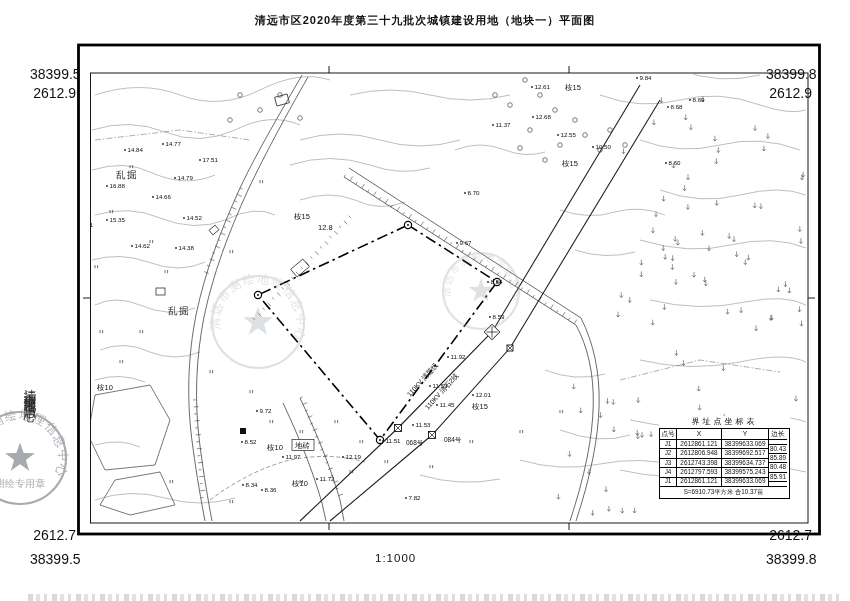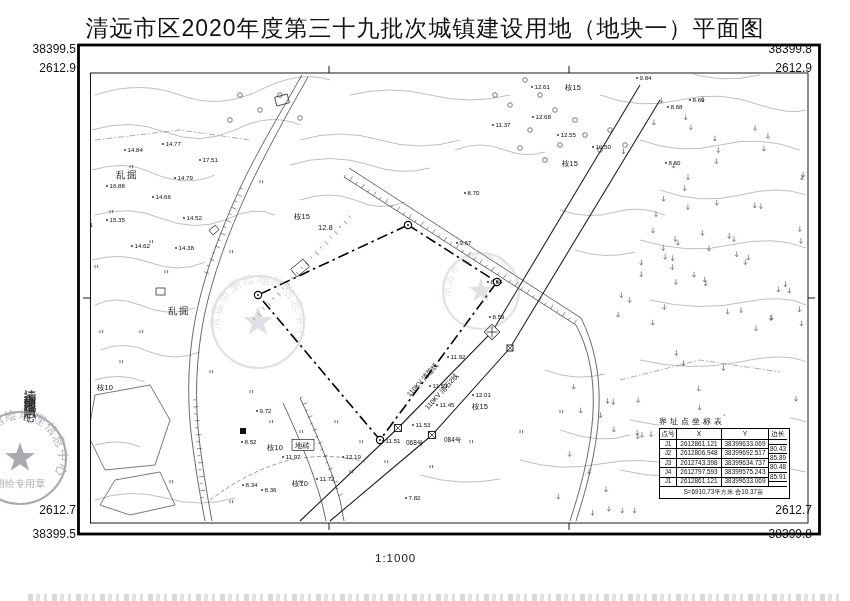--- a/index.html
+++ b/index.html
@@ -1,26 +1,26 @@
 <!DOCTYPE html>
 <html><head>
 <meta charset="utf-8">
 <style>
   html,body{margin:0;padding:0;background:#fff;}
   .page{position:relative;width:850px;height:601px;background:#fff;overflow:hidden;
         font-family:"Liberation Sans",sans-serif;color:#111;}
   .title{position:absolute;left:0;top:13px;width:850px;text-align:center;
-         font-size:23px;font-weight:normal;letter-spacing:1px;}
+         font-size:11px;font-weight:bold;letter-spacing:1px;}
   svg.map{position:absolute;left:0;top:0;z-index:1;}
-  .corner{position:absolute;width:46px;font-size:12px;color:#111;z-index:2;}
+  .corner{position:absolute;width:46px;font-size:14px;color:#111;z-index:2;margin-top:24px;}
   .c-l{left:30px;text-align:right;} .c-r{left:766px;text-align:right;}
   .vtext{position:absolute;left:21px;top:379px;height:170px;z-index:0;
          writing-mode:vertical-rl;font-size:12.5px;letter-spacing:2px;color:#2e2e2e;}
   .tbl{position:absolute;left:659px;top:416px;width:131px;z-index:3;background:#fff;}
-  .tbl-title{text-align:left;font-size:8px;letter-spacing:3px;margin-bottom:1px;}
+  .tbl-title{text-align:center;font-size:8px;letter-spacing:3px;margin-bottom:1px;}
   .grid{display:grid;grid-template-columns:16px 45px 47px 19px;
         grid-template-rows:10px repeat(10,4.7px) 12px;
         border:0.8px solid #000;background:#fff;}
   .cell{display:flex;align-items:center;justify-content:center;font-size:6.4px;
         line-height:1;white-space:nowrap;}
   .cell.hd{font-size:6.8px;}
   .cell.bl{border-left:0.7px solid #000;} .cell.bt{border-top:0.7px solid #000;}
   .cell.ft{font-size:6.3px;letter-spacing:0;}
   .notes{position:absolute;left:64px;top:542px;font-size:9.5px;line-height:12.5px;z-index:2;}
   .scale{position:absolute;left:375px;top:552px;width:150px;

